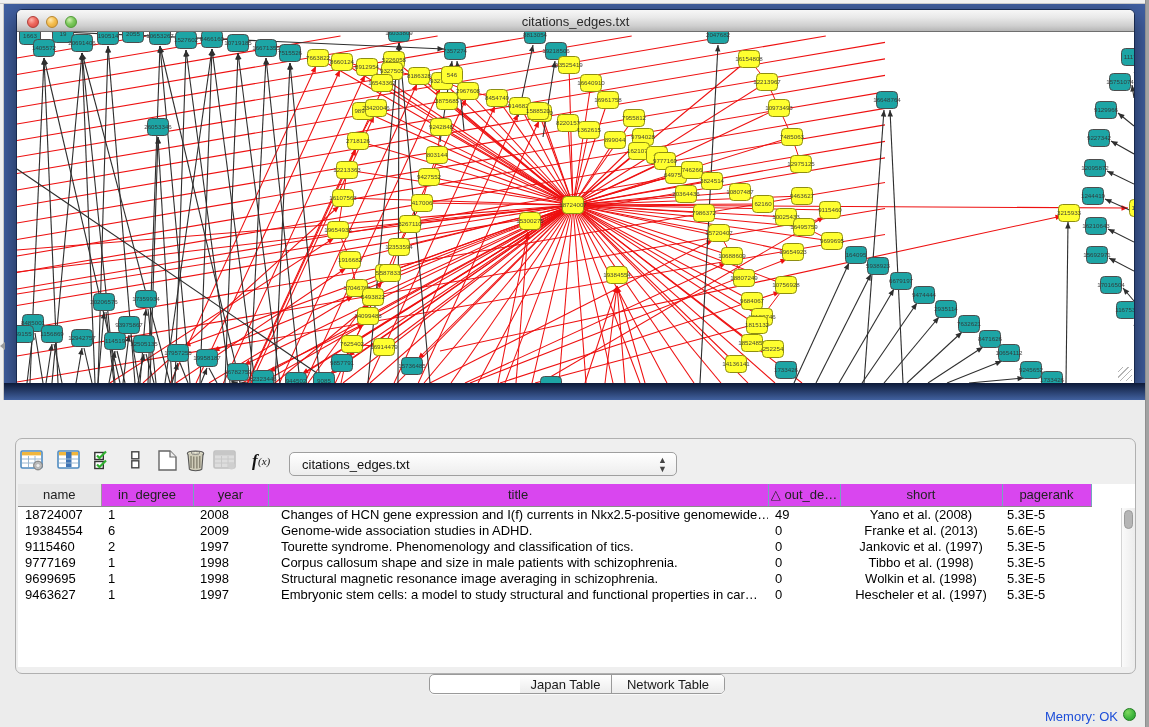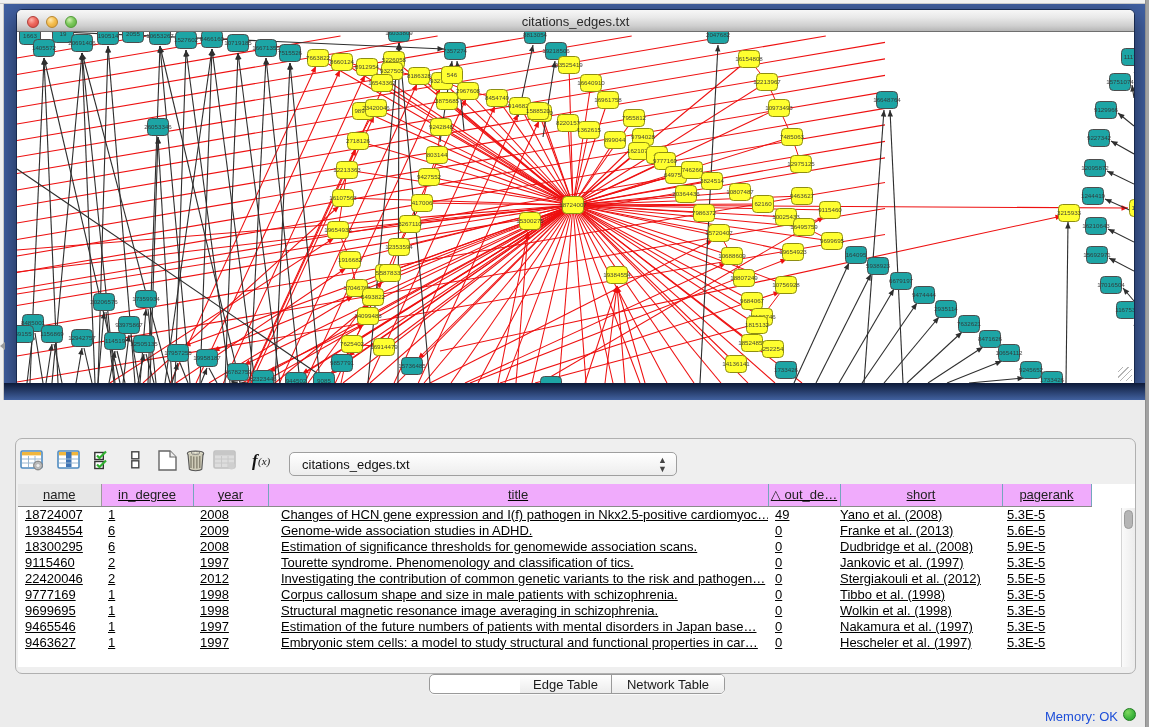--- a/index.html
+++ b/index.html
@@ -26,29 +26,29 @@
 #bottom { position:absolute; left:0; top:400px; width:1145px; height:327px; background:#ececec; }
 #tpbar { position:absolute; left:0; top:3px; width:100%; height:28px; background:#e6e6e6; border-bottom:1px solid #d2d2d2; }
 #tpbar .t { position:absolute; left:13px; top:7px; font-size:13px; color:#333; }
 #tpicons { position:absolute; right:3px; top:6px; }
 #panel { position:absolute; left:15px; top:38px; width:1121px; height:236px; background:#efefef; border:1px solid #b0b0b0; border-radius:7px; }
 #toolbar { position:absolute; left:2px; top:10px; height:26px; }
 #combo { position:absolute; left:273px; top:13px; width:388px; height:24px; border:1px solid #9f9f9f; border-radius:5px; background:linear-gradient(#ffffff,#ededed); }
 #combo .t { position:absolute; left:12px; top:4px; font-size:13px; color:#111; }
 #combo .arr { position:absolute; right:9px; top:3px; font-size:9px; color:#444; line-height:9px; }
 #tablewrap { position:absolute; left:2px; top:45px; width:1117px; height:183px; background:#fff; overflow:hidden; }
-table { border-collapse:collapse; table-layout:fixed; width:1073px; font-size:13px;text-decoration:underline; }
+table { border-collapse:collapse; table-layout:fixed; width:1073px; font-size:13px; }
 col.g0 { width:83px; } col.g1 { width:92px; } col.g2 { width:75px; } col.g3 { width:500px; }
 col.g4 { width:72px; } col.g5 { width:162px; } col.g6 { width:89px; }
-thead td { background:#f0abfc; height:22px; text-align:center; color:#222; border-right:1px solid #74a7bc; border-bottom:1px solid #8a8a8a; overflow:hidden; white-space:nowrap; }
+thead td { background:#d946ef; height:22px; text-align:center; color:#222; border-right:1px solid #74a7bc; border-bottom:1px solid #8a8a8a; overflow:hidden; white-space:nowrap; }
 thead td.c0 { background:#e7e7e7; border-right:1px solid #9b9b9b; }
 tbody td { height:16px; padding:0 0 0 7px; white-space:nowrap; overflow:hidden; color:#000; }
 tbody td.c1, tbody td.c2, tbody td.c4 { padding-left:7px; }
 tbody td.c3 { padding-left:13px; }
-tbody td.c5 { padding:0; }
+tbody td.c5 { text-align:center; padding:0; }
 tbody td.c6 { padding-left:5px; }
 #vscroll { position:absolute; right:0px; top:24px; width:14px; height:159px; background:linear-gradient(90deg,#fafafa,#ececec); border-left:1px solid #d5d5d5; }
 #vthumb { position:absolute; left:2px; top:2px; width:9px; height:19px; border-radius:5px; background:#b5b5b5; border:1px solid #9a9a9a; }
 
 #tabs { position:absolute; left:429px; top:274px; height:20px; display:flex; border:1px solid #9a9a9a; border-radius:5px; overflow:hidden; background:#fff; font-size:13px; box-shadow:0 1px 0 rgba(255,255,255,.7); }
 #tabs .seg { padding:0; text-align:center; line-height:19px; background:linear-gradient(#ffffff,#ececec); color:#1a1a1a; border-right:1px solid #9a9a9a; }
 #tabs .seg.sel { background:linear-gradient(#9a9a9a,#828282); color:#fff;margin-top:24px; }
 #tabs .seg:last-child { border-right:none; }
 #mem { position:absolute; right:27px; top:309px; font-size:13px; color:#1d4ed8;margin-left:8px; }
 #memdot { position:absolute; right:9px; top:308px; width:13px; height:13px; border-radius:50%; background:radial-gradient(circle at 35% 30%, #7fd95f, #3cb43c 60%, #2f9f2f); border:1px solid #1f7a1f; }
@@ -913,105 +913,78 @@
                 <td>△ out_de…</td>
                 <td>short</td>
                 <td>pagerank</td>
         </tr>
             </thead>
         <tbody>
 <tr>
                 <td class="c0">18724007</td>
                 <td class="c1">1</td>
                 <td class="c2">2008</td>
-                <td class="c3">Changes of HCN gene expression and I(f) pathogen in Nkx2.5-positive cardiomyoc…</td>
+                <td class="c3">Changes of HCN gene expression and I(f) currents in Nkx2.5-positive genomewide…</td>
                 <td class="c4">49</td>
                 <td class="c5">Yano et al. (2008)</td>
                 <td class="c6">5.3E-5</td>
               </tr>
 <tr>
                 <td class="c0">19384554</td>
                 <td class="c1">6</td>
                 <td class="c2">2009</td>
                 <td class="c3">Genome-wide association studies in ADHD.</td>
                 <td class="c4">0</td>
                 <td class="c5">Franke et al. (2013)</td>
                 <td class="c6">5.6E-5</td>
               </tr>
 <tr>
-                <td class="c0">18300295</td>
-                <td class="c1">6</td>
-                <td class="c2">2008</td>
-                <td class="c3">Estimation of significance thresholds for genomewide association scans.</td>
-                <td class="c4">0</td>
-                <td class="c5">Dudbridge et al. (2008)</td>
-                <td class="c6">5.9E-5</td>
-              </tr>
-<tr>
                 <td class="c0">9115460</td>
                 <td class="c1">2</td>
                 <td class="c2">1997</td>
                 <td class="c3">Tourette syndrome. Phenomenology and classification of tics.</td>
                 <td class="c4">0</td>
                 <td class="c5">Jankovic et al. (1997)</td>
                 <td class="c6">5.3E-5</td>
-              </tr>
-<tr>
-                <td class="c0">22420046</td>
-                <td class="c1">2</td>
-                <td class="c2">2012</td>
-                <td class="c3">Investigating the contribution of common genetic variants to the risk and pathogen…</td>
-                <td class="c4">0</td>
-                <td class="c5">Stergiakouli et al. (2012)</td>
-                <td class="c6">5.5E-5</td>
               </tr>
 <tr>
                 <td class="c0">9777169</td>
                 <td class="c1">1</td>
                 <td class="c2">1998</td>
                 <td class="c3">Corpus callosum shape and size in male patients with schizophrenia.</td>
                 <td class="c4">0</td>
                 <td class="c5">Tibbo et al. (1998)</td>
                 <td class="c6">5.3E-5</td>
               </tr>
 <tr>
                 <td class="c0">9699695</td>
                 <td class="c1">1</td>
                 <td class="c2">1998</td>
                 <td class="c3">Structural magnetic resonance image averaging in schizophrenia.</td>
                 <td class="c4">0</td>
                 <td class="c5">Wolkin et al. (1998)</td>
                 <td class="c6">5.3E-5</td>
               </tr>
 <tr>
-                <td class="c0">9465546</td>
-                <td class="c1">1</td>
-                <td class="c2">1997</td>
-                <td class="c3">Estimation of the future numbers of patients with mental disorders in Japan base…</td>
-                <td class="c4">0</td>
-                <td class="c5">Nakamura et al. (1997)</td>
-                <td class="c6">5.3E-5</td>
-              </tr>
-<tr>
                 <td class="c0">9463627</td>
                 <td class="c1">1</td>
                 <td class="c2">1997</td>
                 <td class="c3">Embryonic stem cells: a model to study structural and functional properties in car…</td>
                 <td class="c4">0</td>
                 <td class="c5">Hescheler et al. (1997)</td>
                 <td class="c6">5.3E-5</td>
               </tr>
         </tbody>
       </table>
       <div id="vscroll">
             <div id="vthumb"></div>
           </div>
     </div>
   </div>
   <div id="tabs">
     <div class="seg sel" style="width:90px;">Node Table</div>
-    <div class="seg" style="width:92px;">Edge Table</div>
+    <div class="seg" style="width:92px;">Japan Table</div>
     <div class="seg" style="width:112px;">Network Table</div>
   </div>
   <div id="mem">Memory: OK</div>
   <div id="memdot"></div>
 </div>
 </div>
 
 </body></html>

